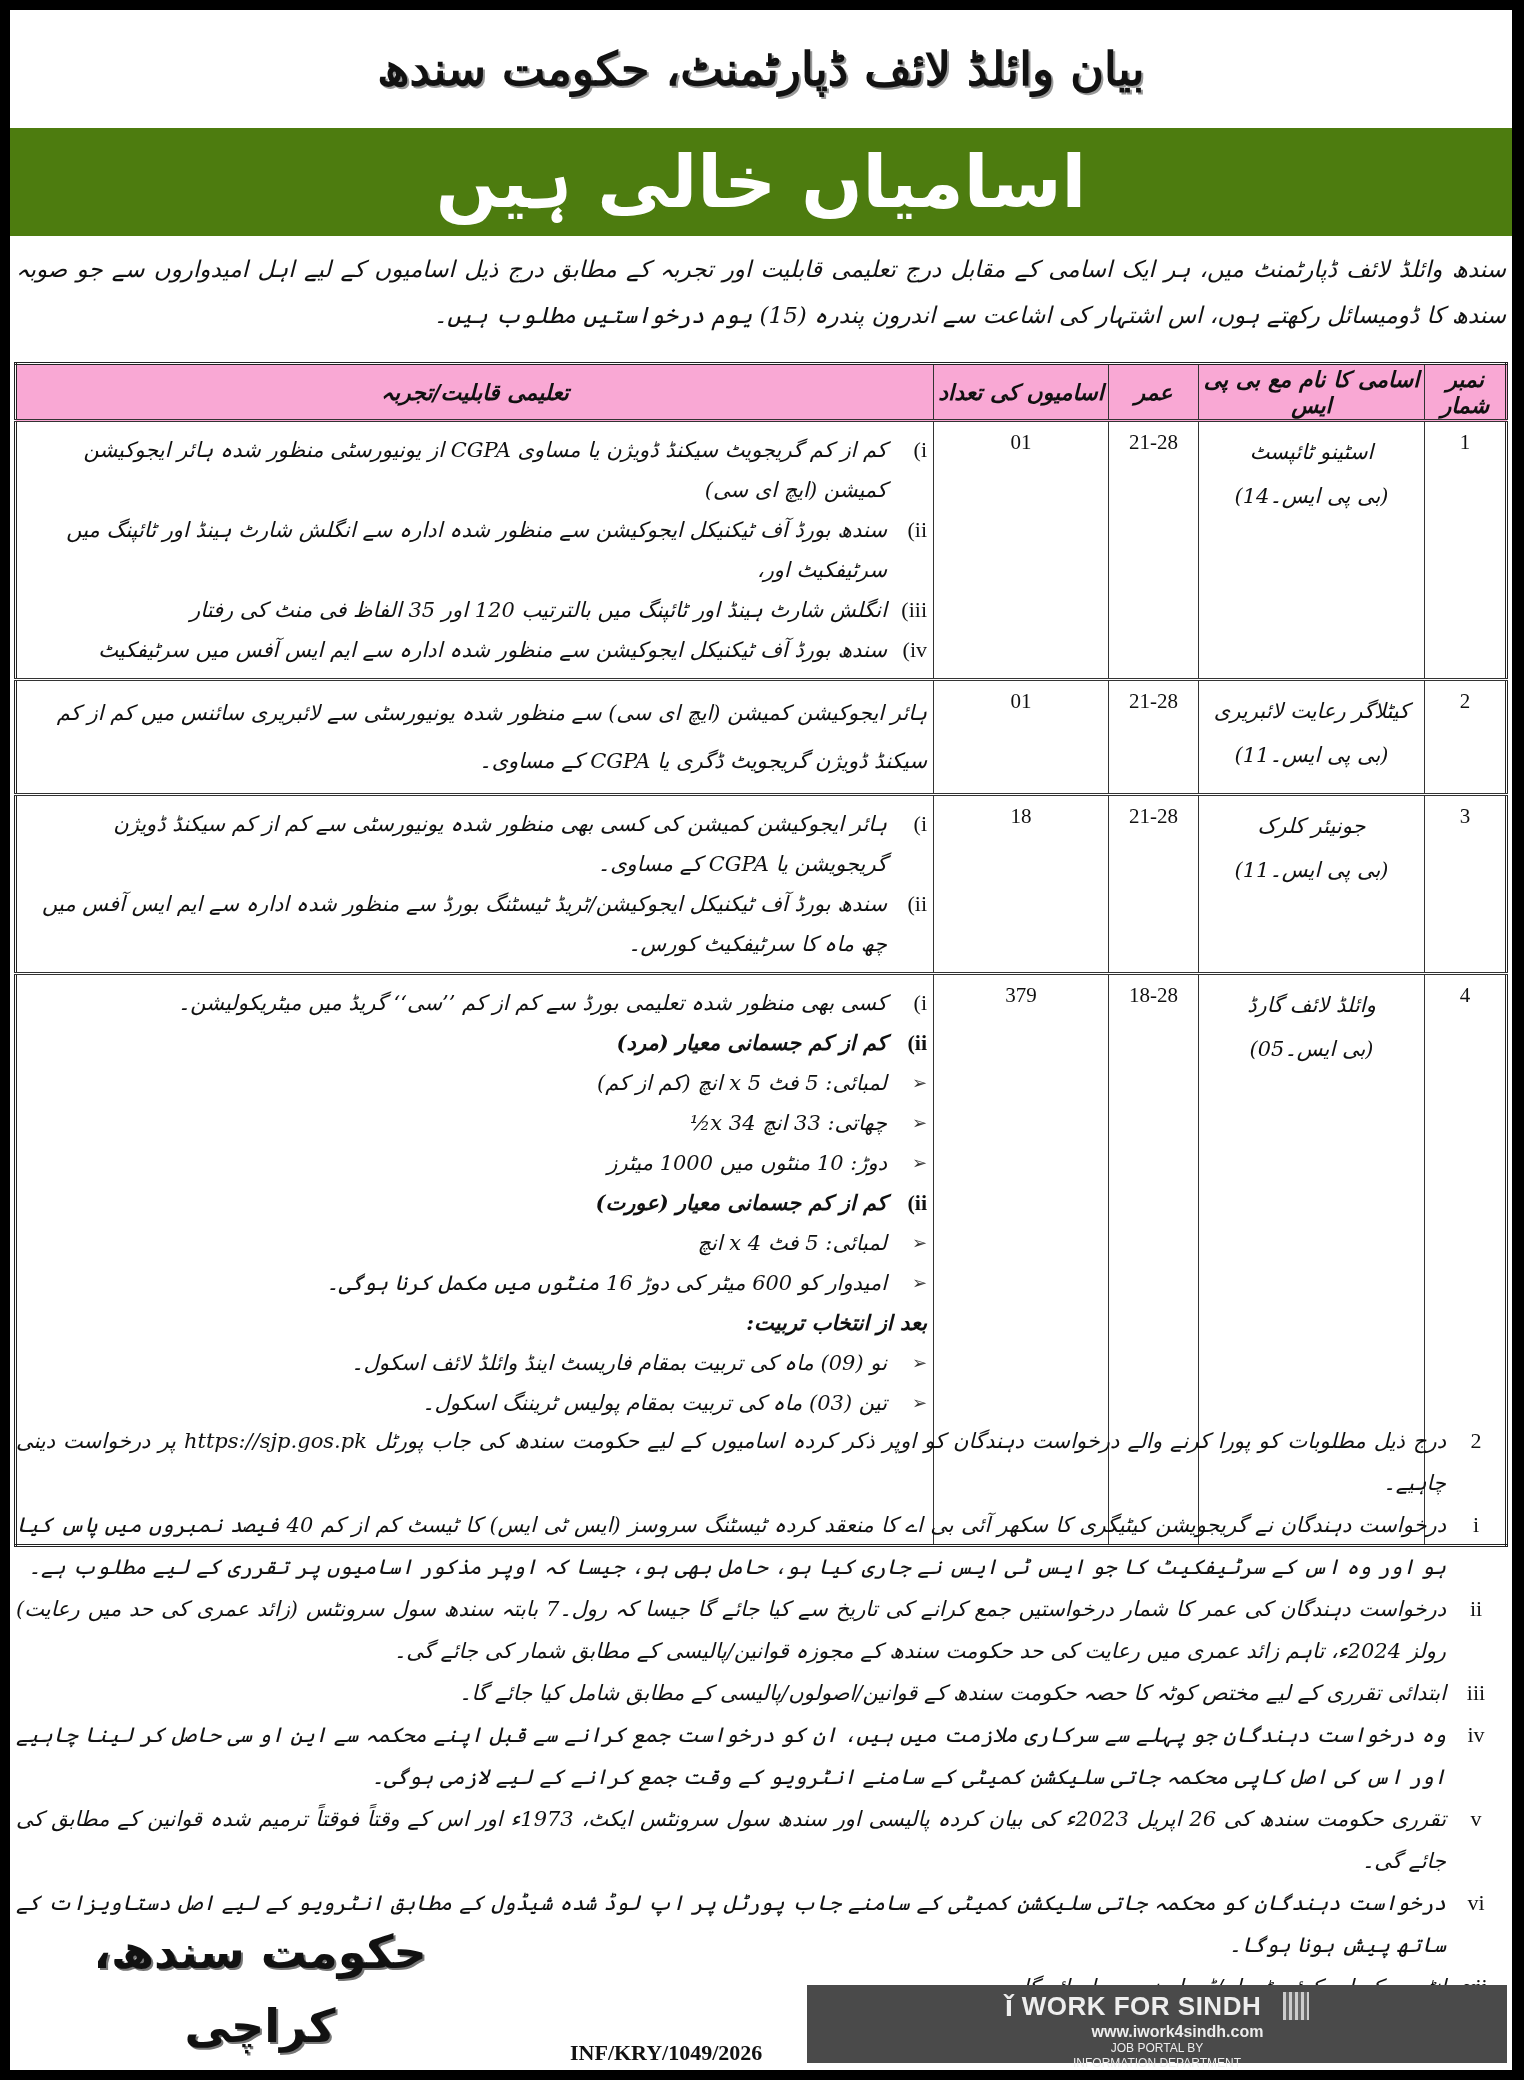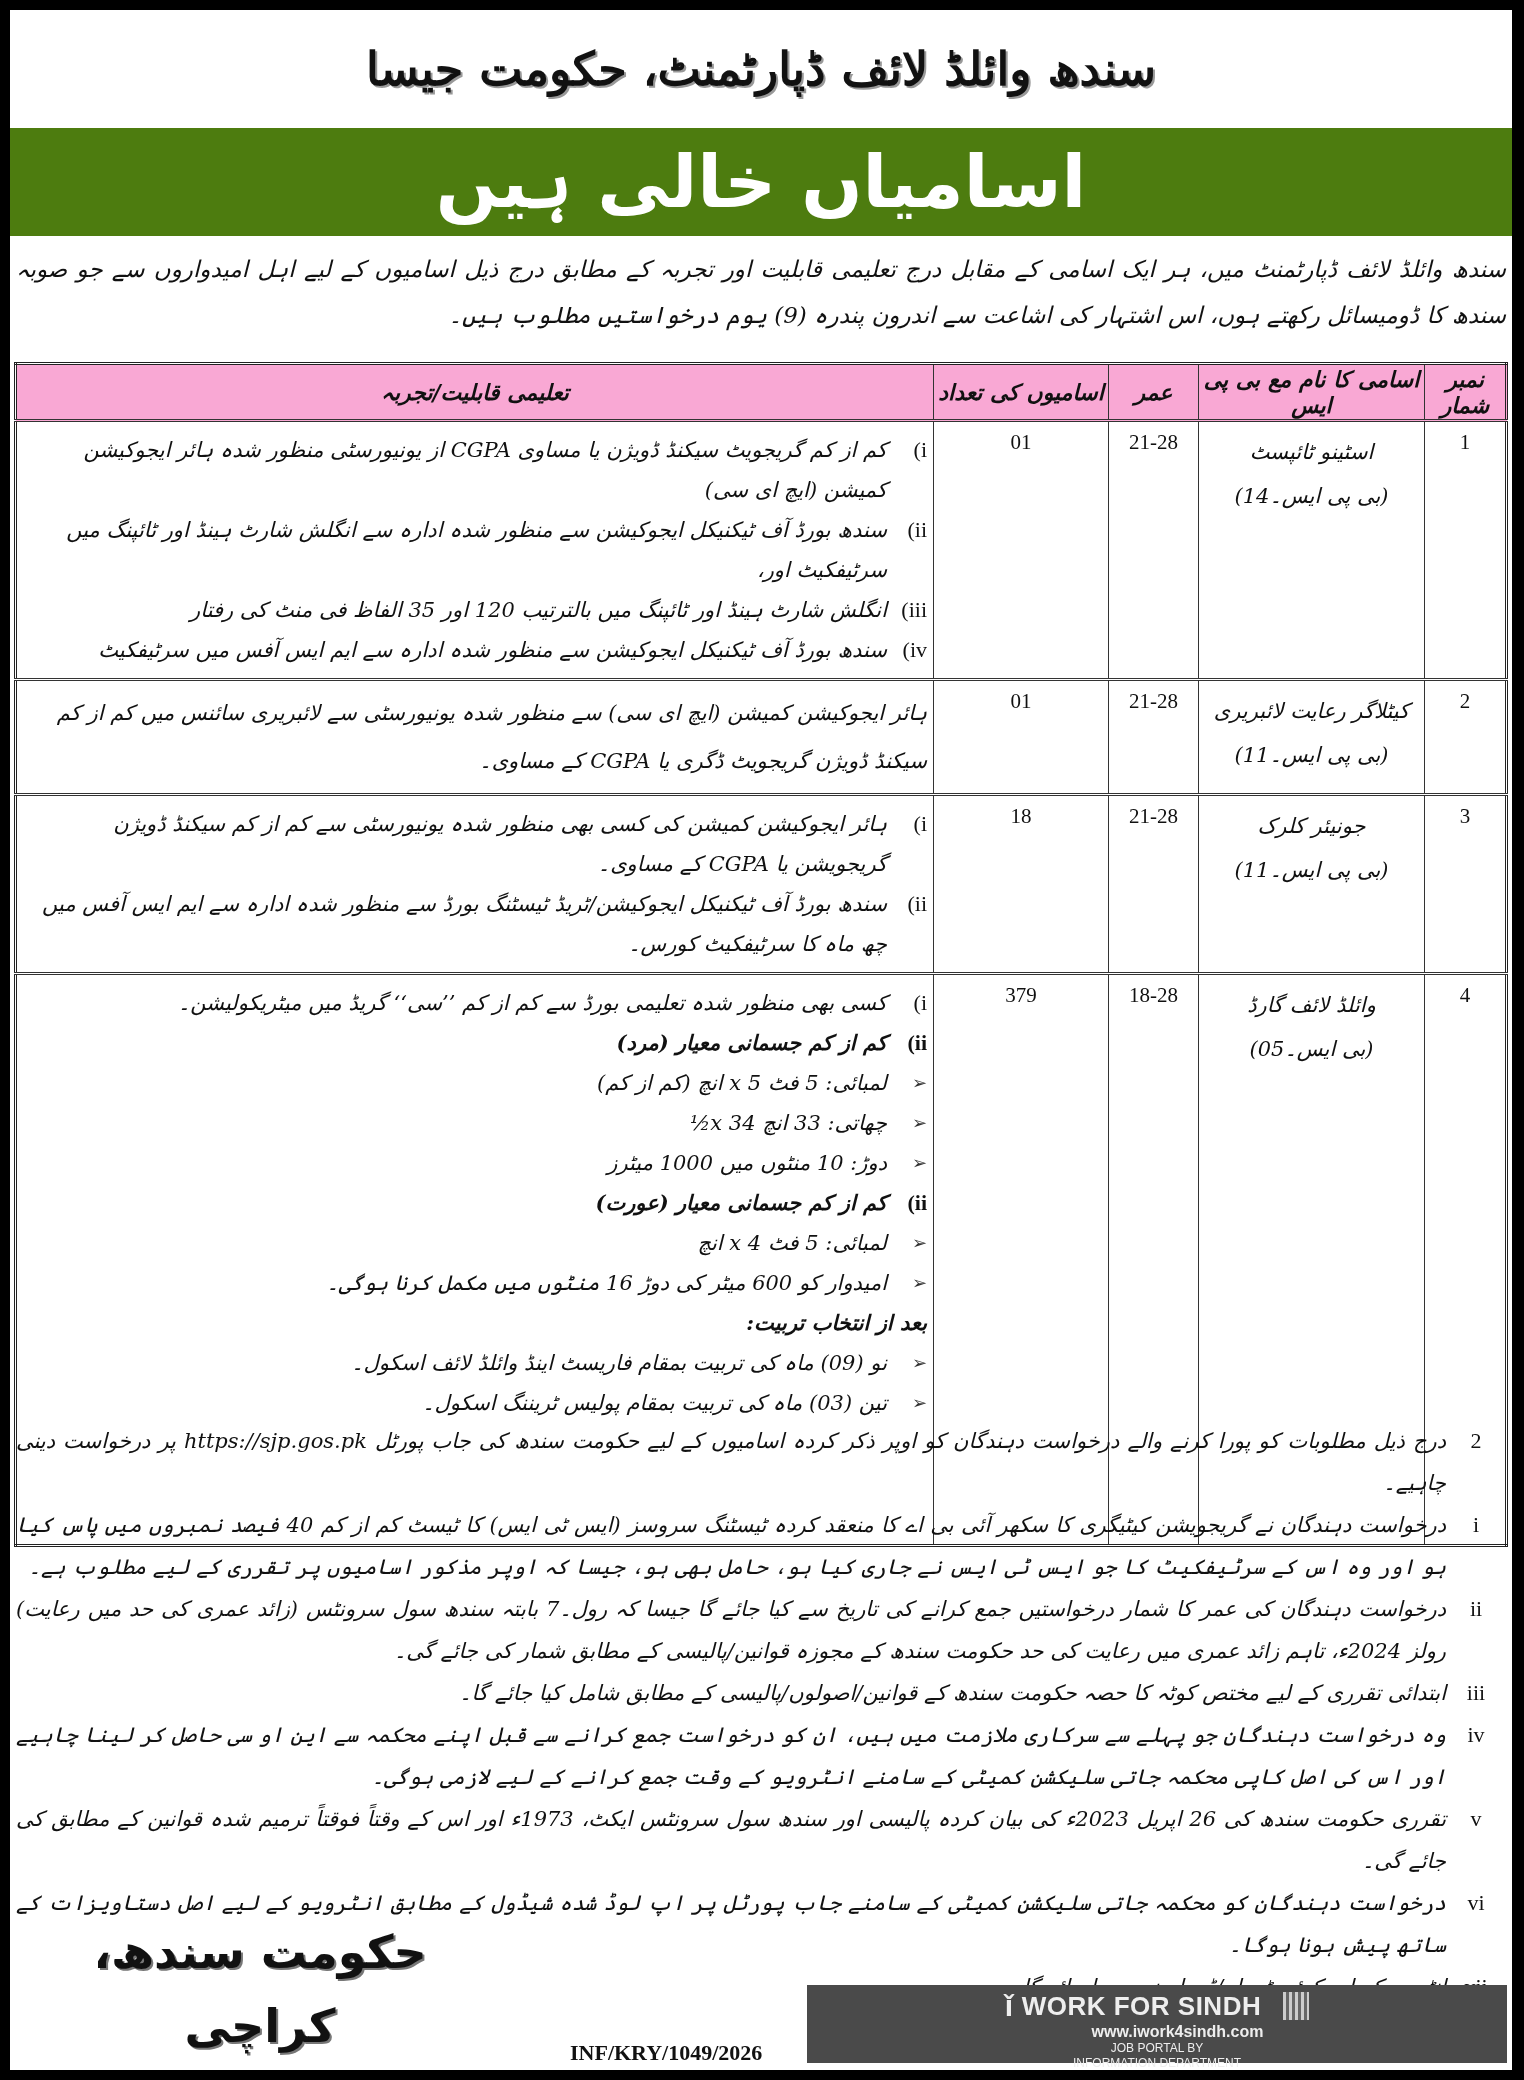--- a/index.html
+++ b/index.html
@@ -31,24 +31,24 @@
   .banner .brand{font-size:26px;font-weight:bold;letter-spacing:0.5px;margin-top:4px;display:inline-flex;align-items:center;gap:8px;}
   .banner .qr{display:inline-block;width:26px;height:28px;background:repeating-linear-gradient(90deg,#ccc 0 3px,#666 3px 6px),#999;vertical-align:middle;margin-left:14px;}
   .banner .url{font-size:16px;font-weight:bold;margin-left:41px;}
   .banner .by{font-size:12px;line-height:15px;}
 </style>
 </head>
 <body>
 
 <div class="page">
 
-  <div class="dept-title">سندھ وائلڈ لائف ڈپارٹمنٹ، حکومت جیسا</div>
+  <div class="dept-title">بیان وائلڈ لائف ڈپارٹمنٹ، حکومت سندھ</div>
   <div class="vacancy-band">اسامیاں خالی ہیں</div>
 
-  <div class="intro">سندھ وائلڈ لائف ڈپارٹمنٹ میں، ہر ایک اسامی کے مقابل درج تعلیمی قابلیت اور تجربہ کے مطابق درج ذیل اسامیوں کے لیے اہل امیدواروں سے جو صوبہ سندھ کا ڈومیسائل رکھتے ہوں، اس اشتہار کی اشاعت سے اندرون پندرہ (9) یوم درخواستیں مطلوب ہیں۔</div>
+  <div class="intro">سندھ وائلڈ لائف ڈپارٹمنٹ میں، ہر ایک اسامی کے مقابل درج تعلیمی قابلیت اور تجربہ کے مطابق درج ذیل اسامیوں کے لیے اہل امیدواروں سے جو صوبہ سندھ کا ڈومیسائل رکھتے ہوں، اس اشتہار کی اشاعت سے اندرون پندرہ (15) یوم درخواستیں مطلوب ہیں۔</div>
 
   <table class="jobs">
     <colgroup>
       <col style="width:82px">
         <col style="width:226px">
         <col style="width:90px">
         <col style="width:175px">
         <col>
     </colgroup>
     <thead>

